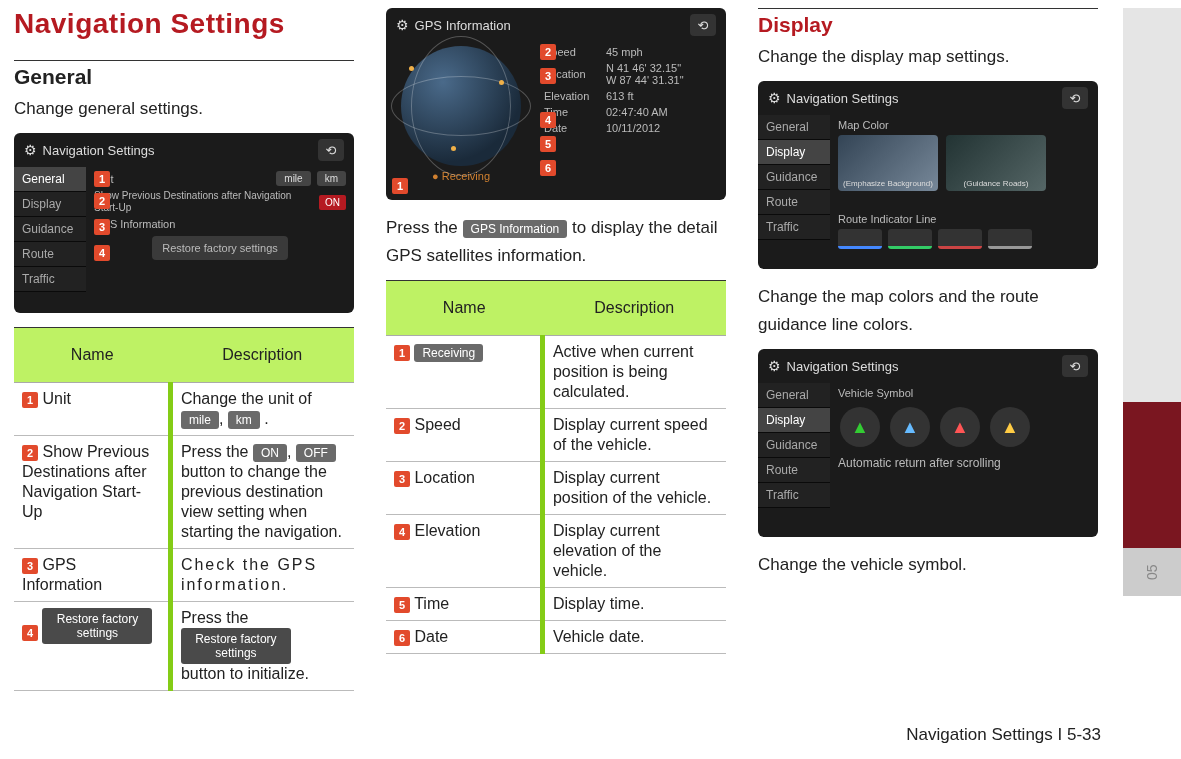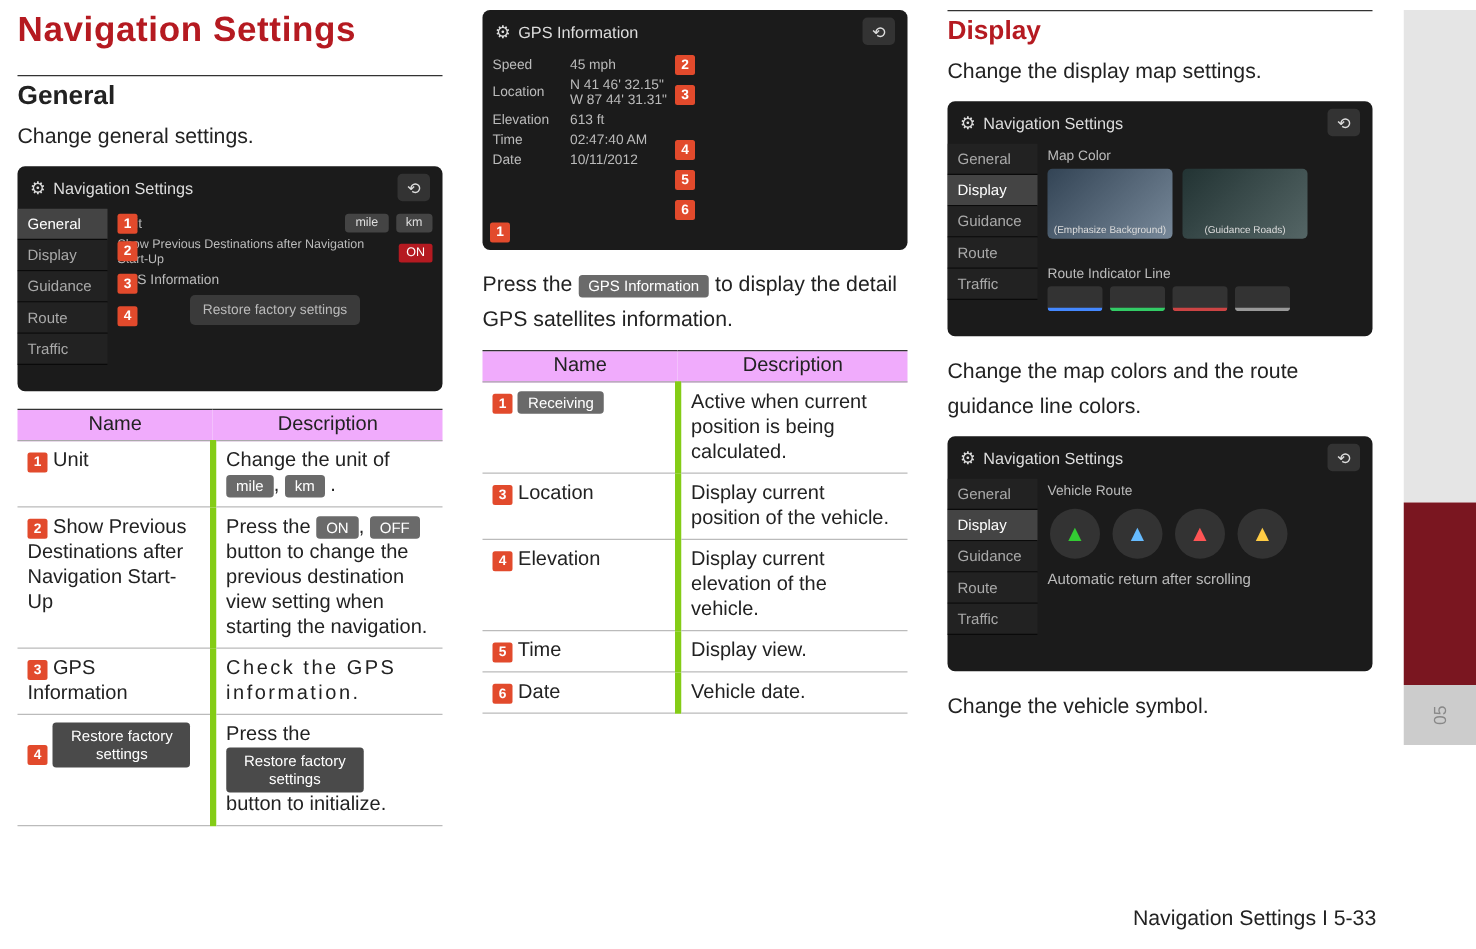--- a/index.html
+++ b/index.html
@@ -77,21 +77,21 @@
   .overlay-badge{
     position:absolute;
     width:16px;height:16px;background:#e24a2c;color:#fff;
     display:flex;align-items:center;justify-content:center;
     font-size:11px;font-weight:bold;border-radius:2px;
   }
   table.ref {
     width:100%; border-collapse:collapse; font-size:16px; margin-bottom:12px;
   }
   table.ref th {
-    background:#f0abfc; font-weight:normal; padding:3px 8px;
+    background:#bef264; font-weight:normal; padding:18px 8px;
     border-top:1px solid #333; border-bottom:1px solid #aaa;
   }
   table.ref td {
     padding:6px 8px; border-bottom:1px solid #bbb;
     vertical-align:top; line-height:20px;
   }
   table.ref td:first-child { width:46%; border-right:5px solid #84cc16;}
   .chip {
     display:inline-block; background:#6a6a6a; color:#fff; font-size:12px;
     padding:2px 8px; border-radius:3px; line-height:14px;
@@ -206,20 +206,32 @@
       </table>
   </div>
 
   <div class="col">
     <div class="screenshot" style="height:192px;">
       <div class="ss-header">
         <span class="gear">GPS Information</span>
         <span class="ss-back">⟲</span>
       </div>
       <div class="ss-body">
+        <div style="width:150px;position:relative;">
+          <div class="globe">
+            <div class="orbit" style="left:-10px;top:30px;width:140px;height:60px;"></div>
+            <div class="orbit" style="left:10px;top:-10px;width:100px;height:140px;"></div>
+            <div class="dot" style="left:8px;top:20px;"></div>
+            <div class="dot" style="left:98px;top:34px;"></div>
+            <div class="dot" style="left:50px;top:100px;"></div>
+          </div>
+          <div style="text-align:center;font-size:11px;color:#d08030;margin-top:4px;">
+            <span style="color:#d08030">●</span> <span>Receiving</span>
+          </div>
+        </div>
         <div class="ss-main" style="font-size:11px;">
           <div class="ss-row">
               <span style="width:56px">Speed</span>
               <span>45 mph</span>
             </div>
           <div class="ss-row">
               <span style="width:56px">Location</span>
               <span style="white-space:pre">N 41 46' 32.15"
 W 87 44' 31.31"</span>
             </div>
@@ -254,33 +266,38 @@
           <tr>
         <th>Name</th>
         <th>Description</th>
       </tr>
       <tr>
         <td><span class="num-badge">1</span>
             <span class="chip">Receiving</span></td>
         <td>Active when current position is being calculated.</td>
       </tr>
       <tr>
+        <td><span class="num-badge">2</span>
+            <span>Speed</span></td>
+        <td>Display current speed of the vehicle.</td>
+      </tr>
+      <tr>
         <td><span class="num-badge">3</span>
             <span>Location</span></td>
         <td>Display current position of the vehicle.</td>
       </tr>
       <tr>
         <td><span class="num-badge">4</span>
             <span>Elevation</span></td>
         <td>Display current elevation of the vehicle.</td>
       </tr>
       <tr>
         <td><span class="num-badge">5</span>
             <span>Time</span></td>
-        <td>Display view.</td>
+        <td>Display time.</td>
       </tr>
       <tr>
         <td><span class="num-badge">6</span>
             <span>Date</span></td>
         <td>Vehicle date.</td>
       </tr>
     </tbody>
       </table>
   </div>
 
@@ -332,21 +349,21 @@
       <div class="ss-body">
         <div class="ss-side">
           <div>General</div>
           <div class="active">Display</div>
           <div>Guidance</div>
           <div>Route</div>
           <div>Traffic</div>
         </div>
         <div class="ss-main">
           <div class="ss-row">
-              <span>Vehicle Route</span>
+              <span>Vehicle Symbol</span>
             </div>
           <div class="sym-row">
             <span class="sym g">▲</span>
             <span class="sym b">▲</span>
             <span class="sym r">▲</span>
             <span class="sym y">▲</span>
           </div>
           <div class="ss-row" style="margin-top:10px;">
               <span style="font-size:12px;line-height:12px">Automatic return after scrolling</span>
             </div>

